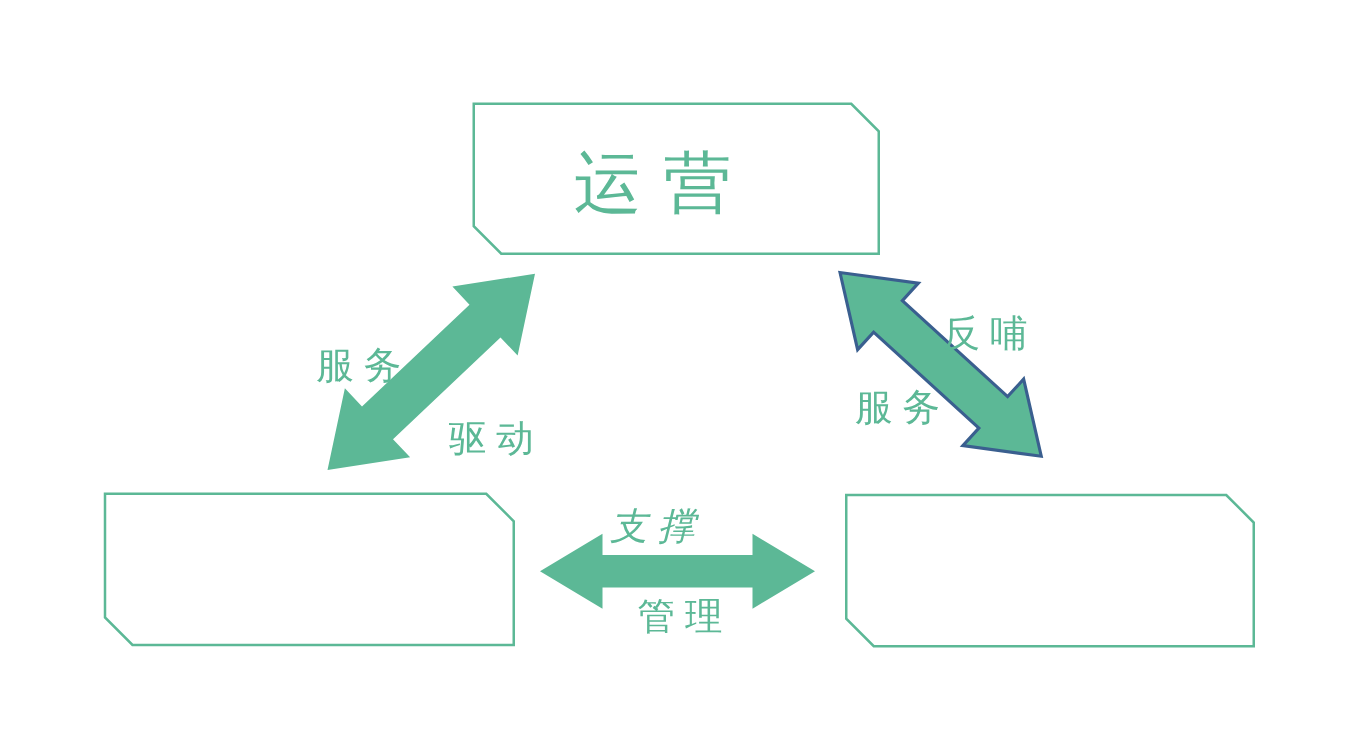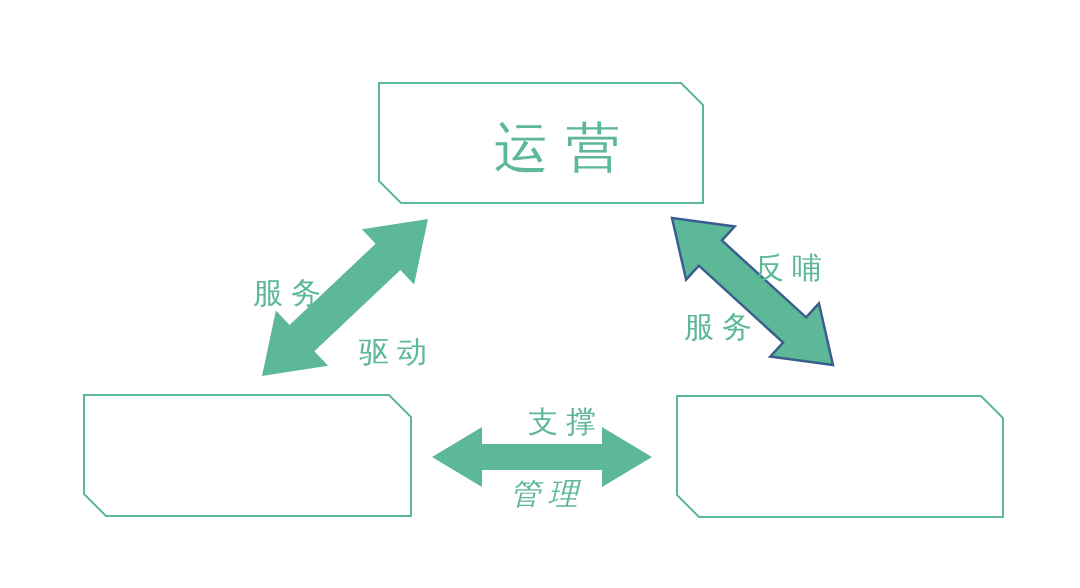--- a/index.html
+++ b/index.html
@@ -61,24 +61,24 @@
     <path d="M262 376 L328.1 365.8 L314.4 351.3 L400.4 269.9 L414.1 284.4
              L428 219 L361.9 229.2 L375.6 243.7 L289.6 325.1 L275.9 310.6 Z" stroke="none" fill="#5CB896"></path>
 
     <path d="M672 218 L686.1 279.7 L698.9 265.7 L783.1 342.5 L770.3 356.5
              L833 365 L818.9 303.3 L806.1 317.3 L721.9 240.5 L734.7 226.5 Z" stroke="#3A5F8F" stroke-width="2.5" stroke-linejoin="miter" fill="#5CB896"></path>
 
     <path d="M432 457 L482 487 L482 470 L602 470 L602 487
              L652 457 L602 427 L602 444 L482 444 L482 427 Z" stroke="none" fill="#5CB896"></path>
   </svg>
 
-  <div class="node-label" style="left:395px; top:83px; width:324px; height:127px;">运营</div>
+  <div class="node-label" style="left:360px; top:83px; width:324px; height:127px;">运营</div>
 
   <div class="edge-label" style="left:287px; top:293px;">服务</div>
   <div class="edge-label" style="left:393px; top:352px;">驱动</div>
 
   <div class="edge-label" style="left:788px; top:268px;">反哺</div>
   <div class="edge-label" style="left:718px; top:327px;">服务</div>
 
-  <div class="edge-label" style="left:562px; top:422px;">支撑</div>
-  <div class="edge-label" style="left:544px; top:494px;font-style:italic;">管理</div>
+  <div class="edge-label" style="left:522px; top:422px;font-style:italic;">支撑</div>
+  <div class="edge-label" style="left:544px; top:494px;">管理</div>
 
 </div>
 
 </body></html>

